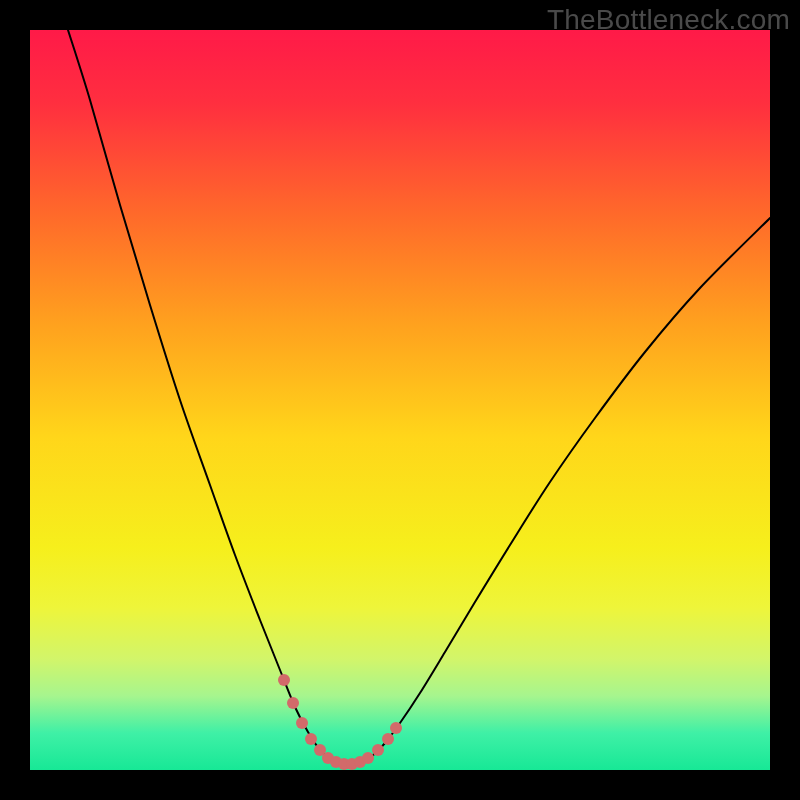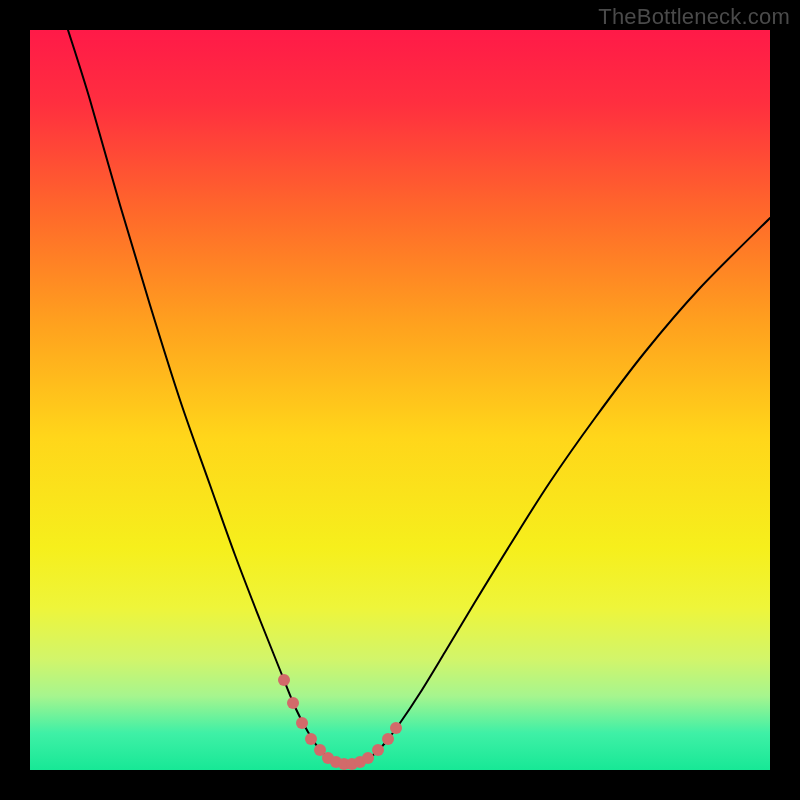--- a/index.html
+++ b/index.html
@@ -24,21 +24,21 @@
     top: 30px;
     width: 740px;
     height: 740px;
     overflow: hidden;
   }
   .watermark {
     position: absolute;
     top: 4px;
     right: 10px;
     font-family: Arial, Helvetica, sans-serif;
-    font-size: 22px;
+    font-size: 28px;
     color: #4a4a4a;
     letter-spacing: 0.2px;
     user-select: none;
   }
   svg {
     display: block;
   }
 </style>
 </head>
 <body>

